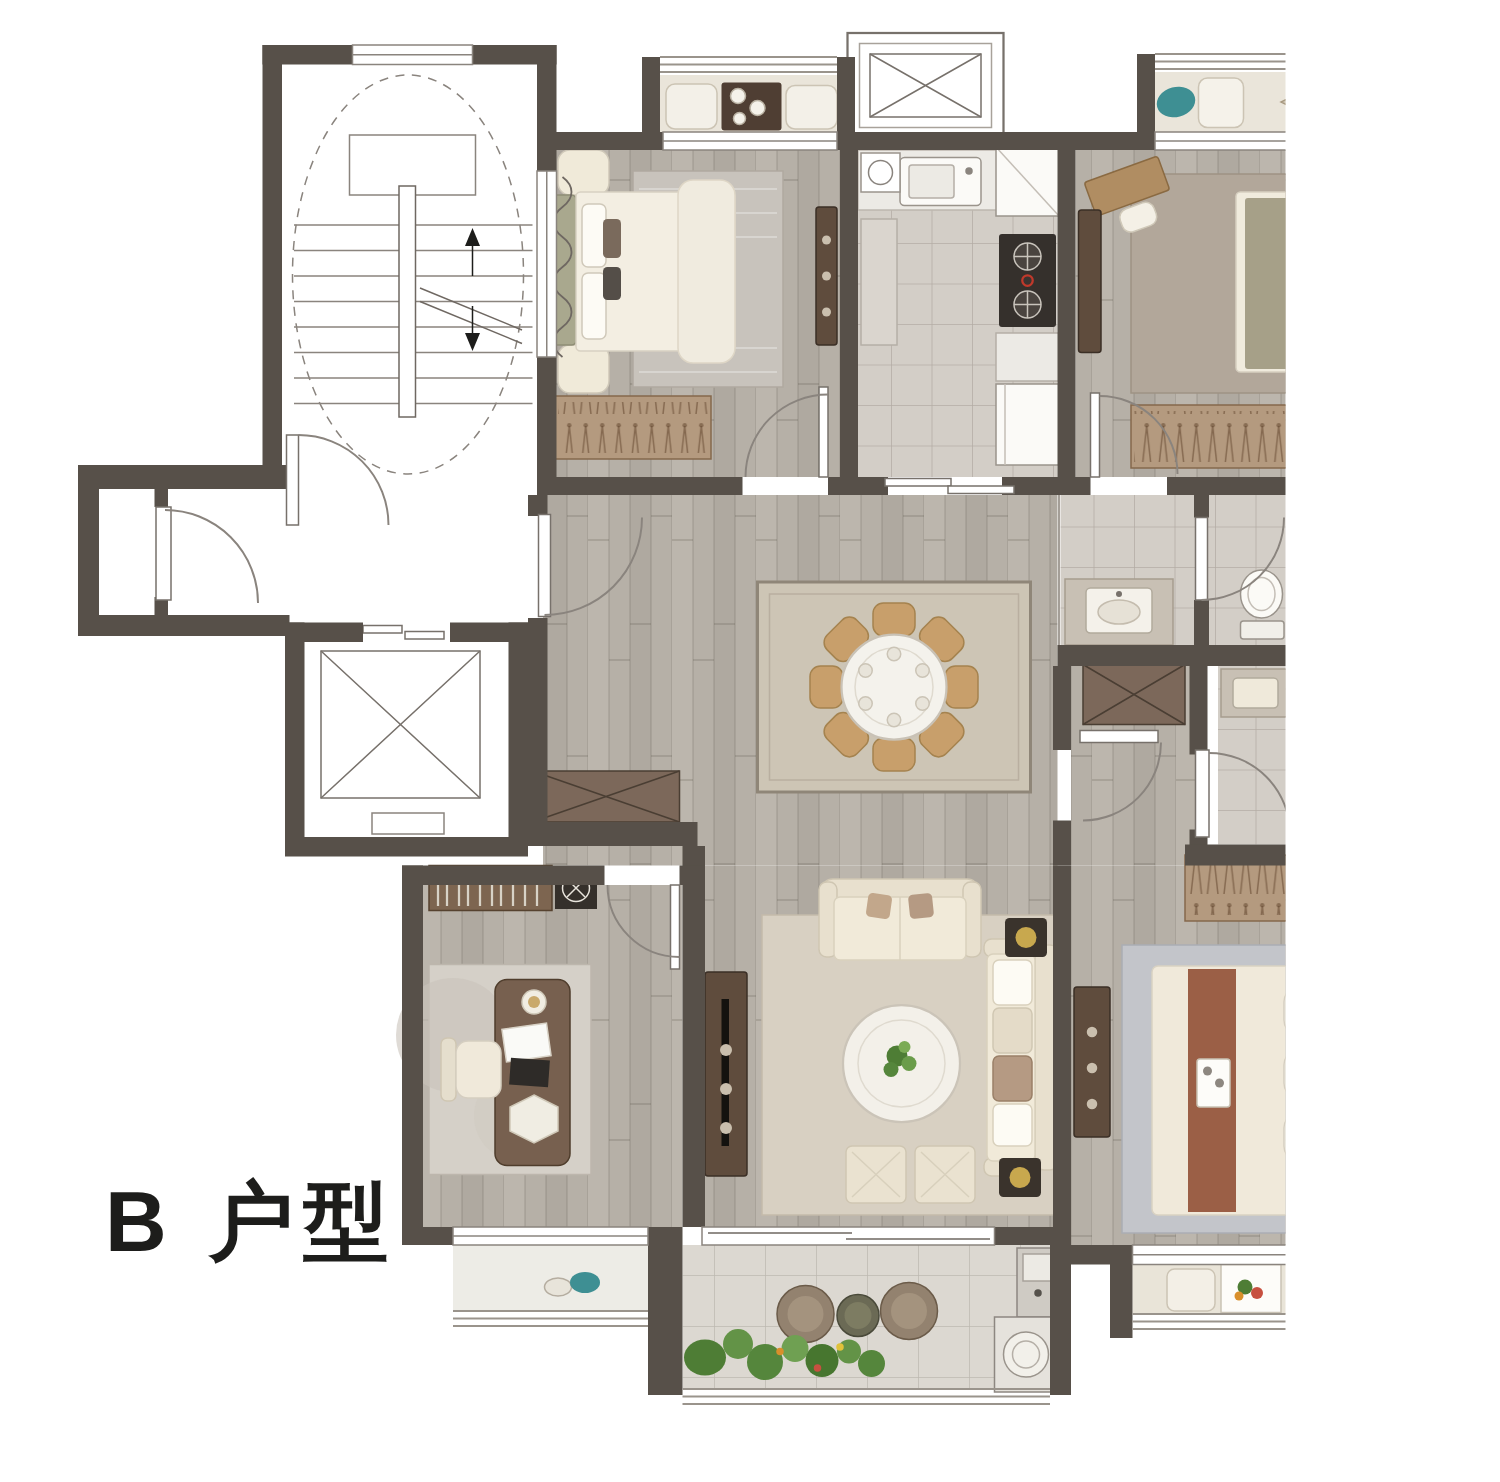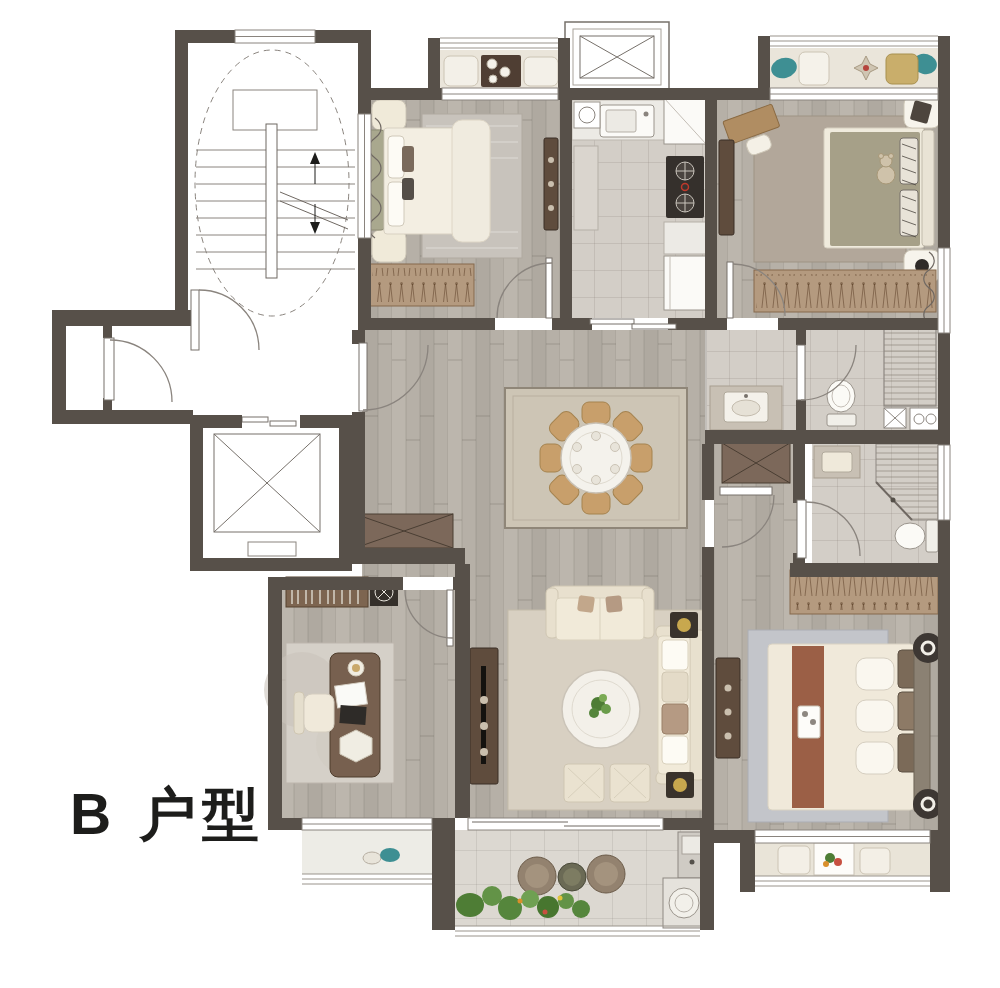--- a/index.html
+++ b/index.html
@@ -1,16 +1,16 @@
 <!DOCTYPE html>
 <html><head>
 <meta charset="utf-8">
 <style>
   html,body{margin:0;padding:0;background:#ffffff;}
-  .stage{position:relative;width:1000px;height:988px;background:#ffffff;overflow:hidden;
+  .stage{position:relative;width:857px;height:988px;background:#ffffff;overflow:hidden;
          font-family:"Liberation Sans",sans-serif;}
   svg{display:block;}
   .plan-title-text{font-family:"Liberation Sans","DejaVu Sans",sans-serif;font-weight:700;
        letter-spacing:6px;}
 </style>
 </head>
 <body>
 
 <div class="stage">
 <svg width="1000" height="988" viewBox="0 0 1000 988" xmlns="http://www.w3.org/2000/svg">

